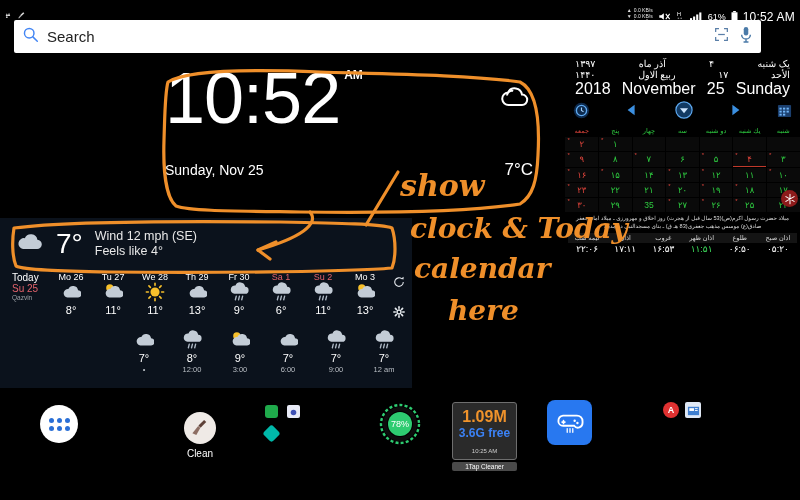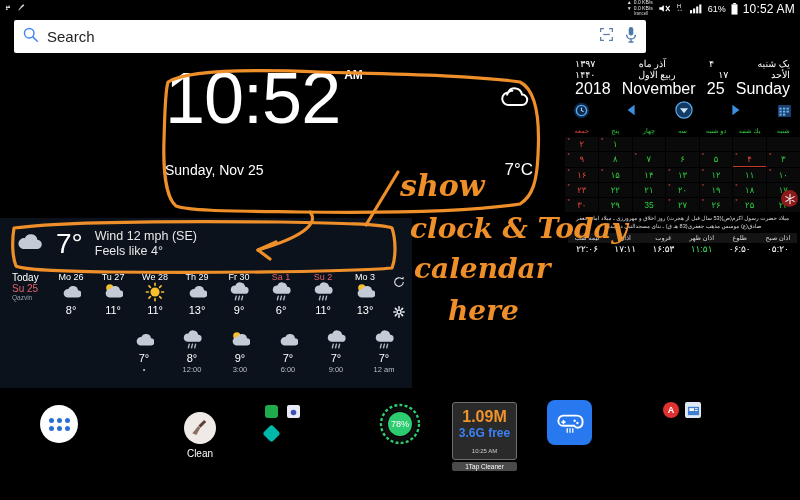--- a/index.html
+++ b/index.html
@@ -7,40 +7,40 @@
     width: 800px; height: 500px;
     background: #000;
     font-family: "Liberation Sans", sans-serif;
     overflow: hidden;
     position: relative;
   }
   .screen { position: relative; width: 800px; height: 500px; background: #000; }
 
   
   .statusbar {
-    position: absolute; top: 0; left: 0; width: 800px; height: 17px;
+    position: absolute; top: 8px; left: 0; width: 800px; height: 17px;
     background: #000; color: #fff; font-size: 9px;
     display: flex; align-items: center;
   }
   .sb-left { display: flex; align-items: center; gap: 4px; padding-left: 4px; }
   .sb-spacer { flex: 1; }
   .sb-right { display: flex; align-items: center; gap: 5px; padding-right: 5px; }
   .net-speeds { font-size: 5px; line-height: 5.5px; text-align: left; color: #eaeaea; }
   .net-speeds .carrier { font-size: 4.5px; color: #cfcfcf; }
   .arrow-up, .arrow-dn { font-size: 5px; color: #ddd; line-height: 5.5px; }
   .speed-wrap { display: flex; gap: 2px; align-items: flex-start; }
   .speed-arrows { display:flex; flex-direction: column; }
   .batt-pct { font-size: 9px; }
   .clock-sb { font-size: 12px; letter-spacing: .2px; }
   .ic { display: inline-block; }
   .icon-mute svg, .icon-sig svg, .icon-batt svg { display: block; }
 
   
   .searchbar {
-    position: absolute; left: 14px; top: 20px; width: 632px; height: 33px;
+    position: absolute; left: 14px; top: 20px; width: 747px; height: 33px;
     background: #fff; border-radius: 2px;
     display: flex; align-items: center; padding: 8px 8px;
   }
   .search-text { color: #222; font-size: 15px; margin-left: 8px; }
   .search-actions { margin-left: auto; display: flex; align-items: center; gap: 10px; }
 
   
   .clockwidget { position: absolute; left: 165px; top: 62px; width: 380px; height: 140px; }
   .clock-time { color: #fff; font-size: 72px; font-weight: 300; line-height: 72px; letter-spacing: -1px; }
   .clock-row { display: flex; align-items: flex-start; }

